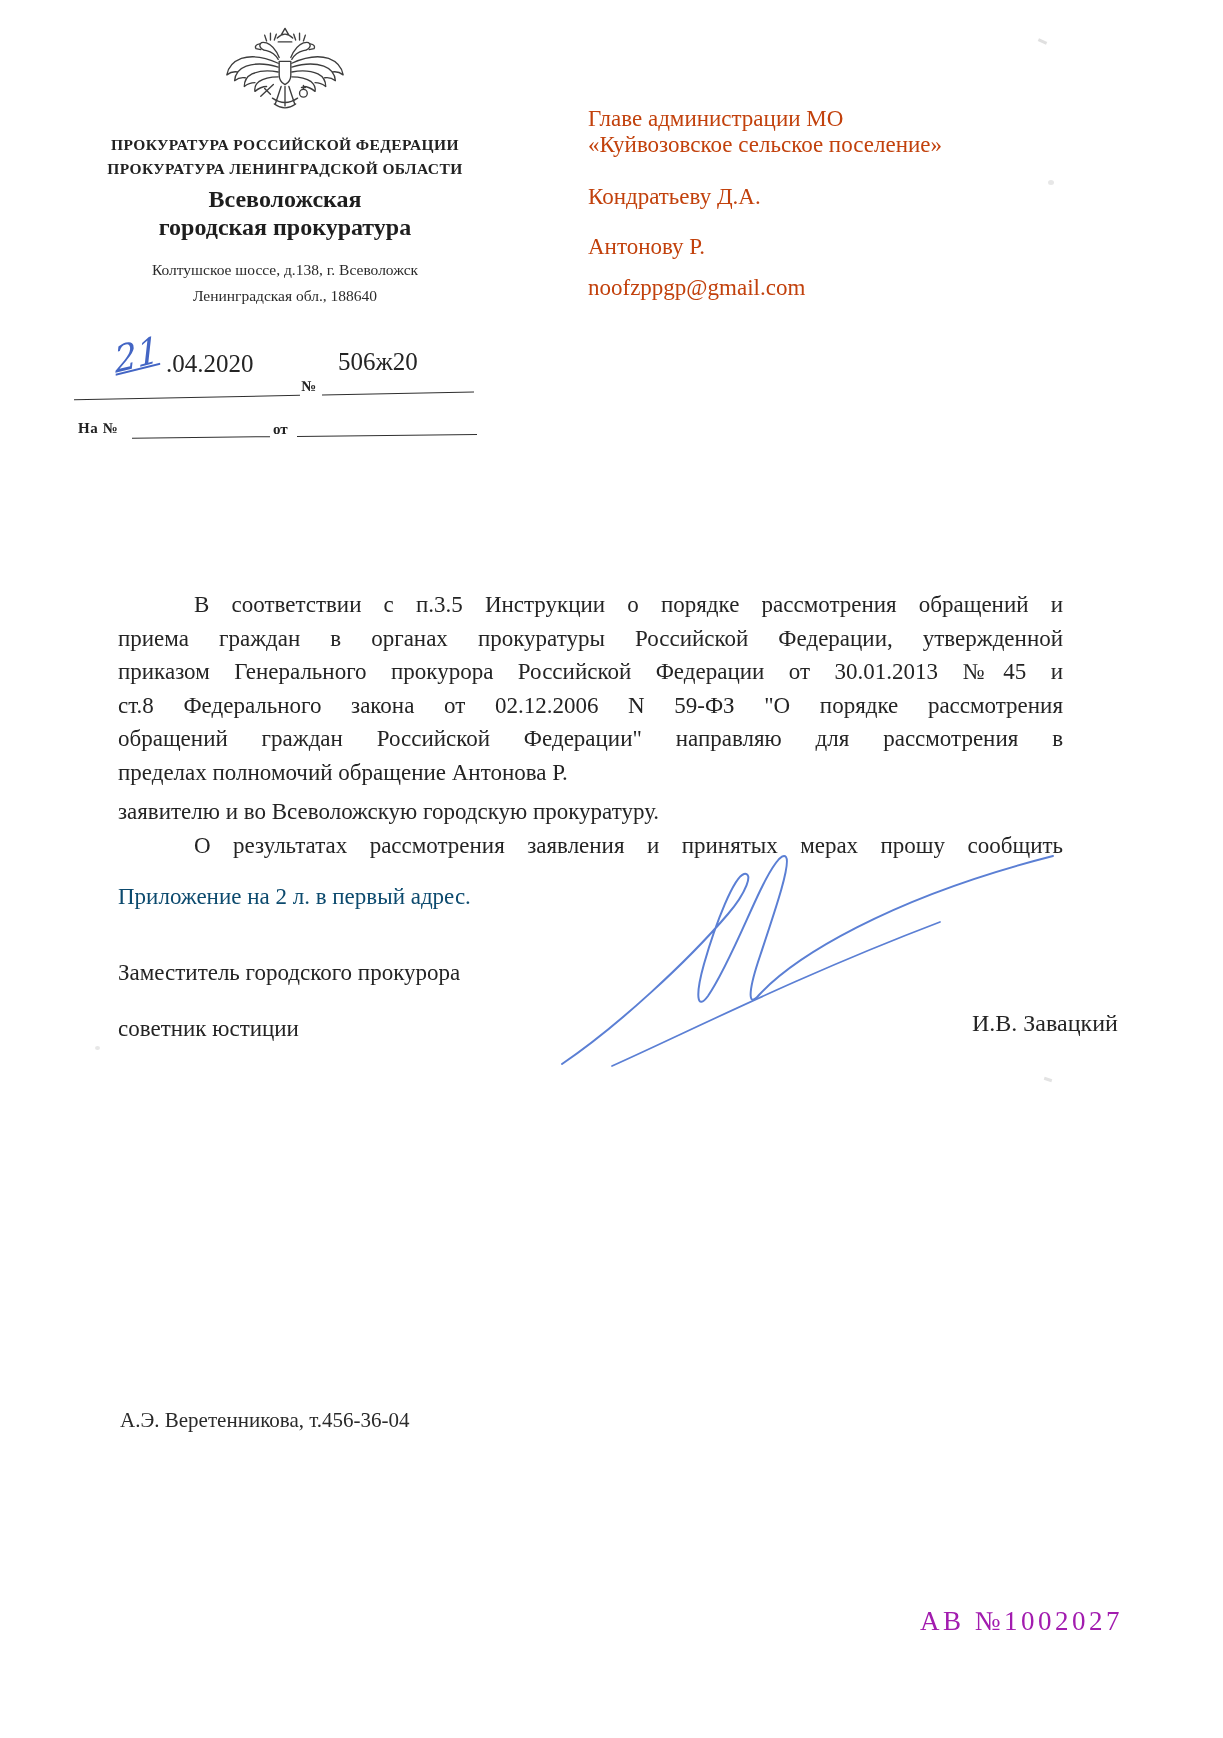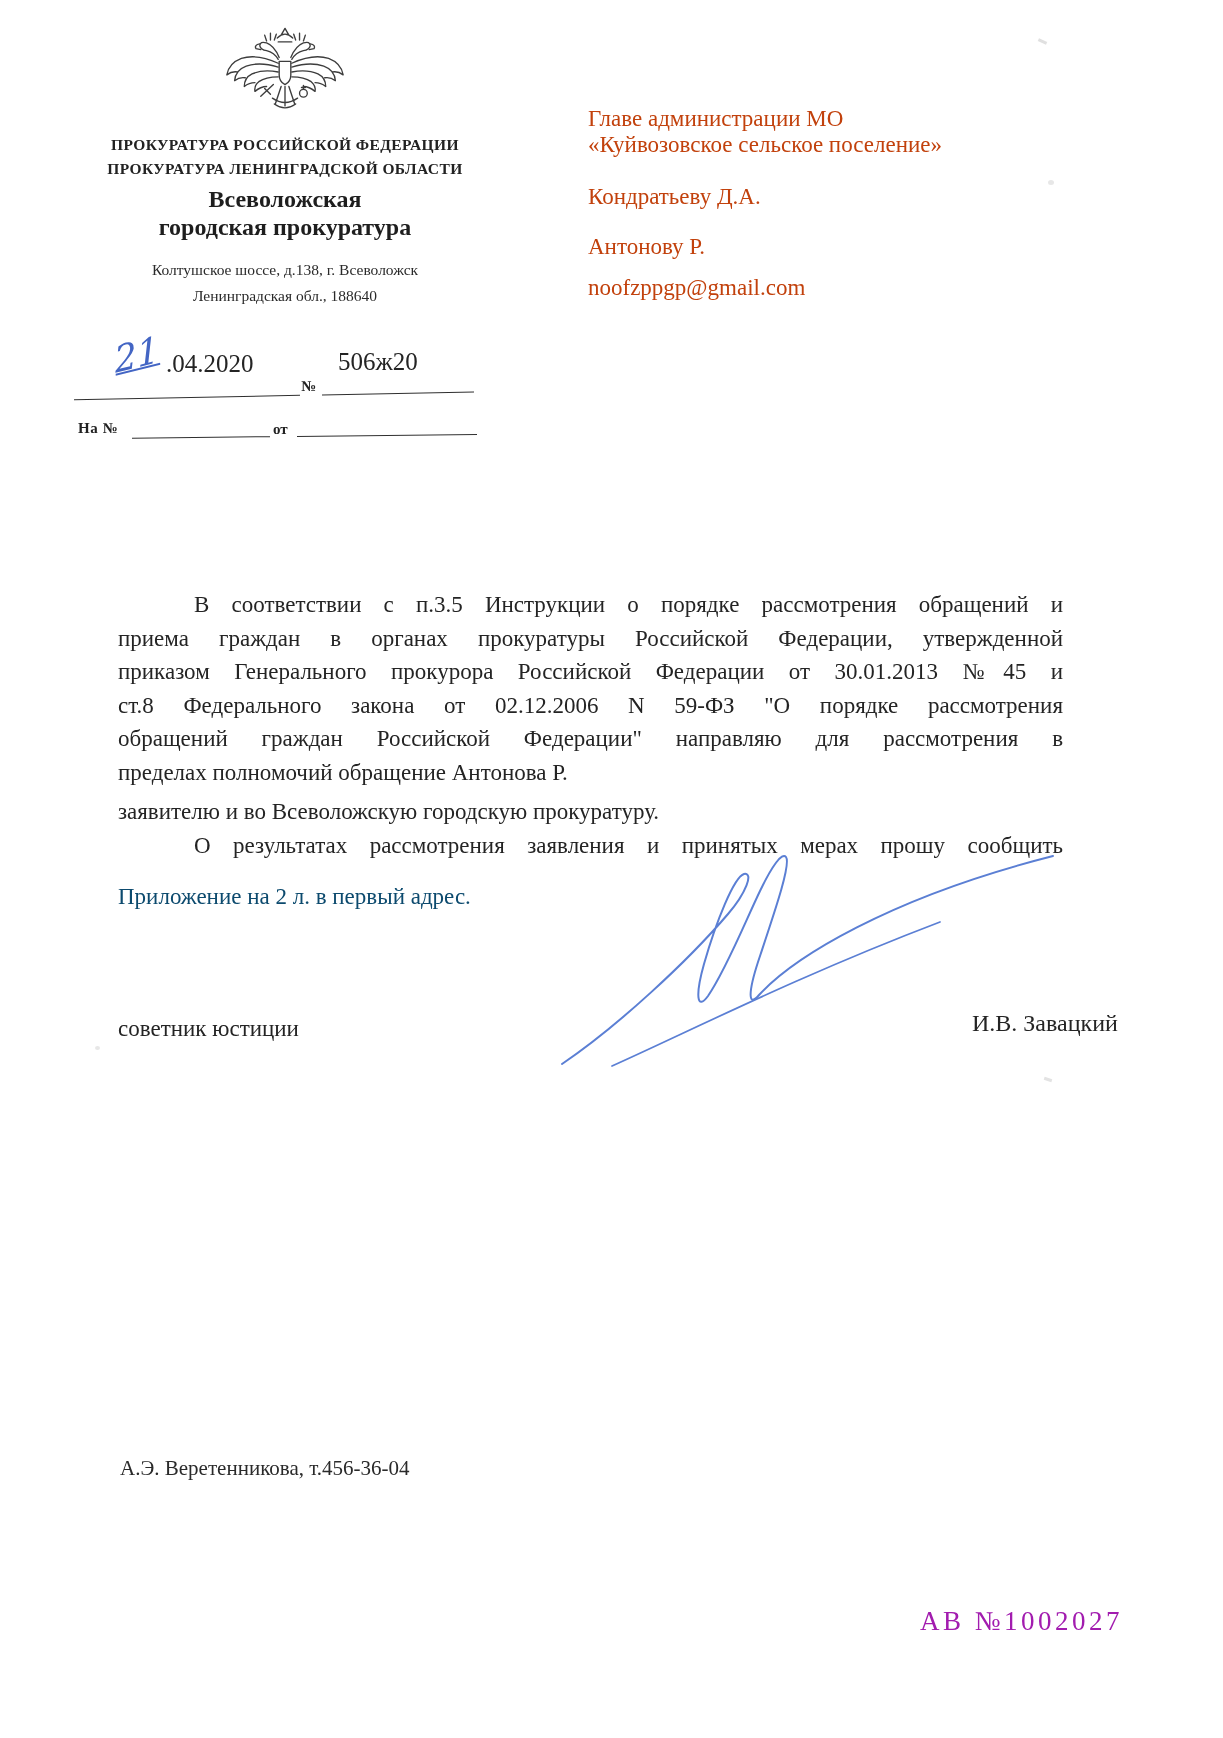--- a/index.html
+++ b/index.html
@@ -49,21 +49,21 @@
   .jline{text-align:justify;text-align-last:justify;}
   .jline.last{text-align-last:left;}
   .jline.indent{text-indent:76px;}
   .attachment{position:absolute;left:118px;top:884px;font-size:23px;color:#0c4a6e;}
   
   .sig-title1{position:absolute;left:118px;top:960px;font-size:23px;color:#242424;}
   .sig-title2{position:absolute;left:118px;top:1016px;font-size:23px;color:#242424;}
   .sig-name{position:absolute;left:972px;top:1010px;font-size:24px;color:#242424;white-space:nowrap;}
   .signature-svg{position:absolute;left:548px;top:836px;width:518px;height:238px;}
   
-  .executor{position:absolute;left:120px;top:1408px;font-size:21px;color:#2a2a2a;margin-top:48px;}
+  .executor{position:absolute;left:120px;top:1408px;font-size:21px;color:#2a2a2a;}
   .blank-no{position:absolute;left:920px;top:1606px;font-size:27px;letter-spacing:3.5px;color:#a21caf;}
   
   .speck{position:absolute;background:#c2c2c2;}
   .sp1{left:1038px;top:40px;width:9px;height:3px;opacity:.5;transform:rotate(24deg);}
   .sp2{left:1048px;top:180px;width:6px;height:5px;border-radius:50%;opacity:.4;}
   .sp3{left:1044px;top:1078px;width:8px;height:3px;opacity:.45;transform:rotate(18deg);}
   .sp4{left:95px;top:1046px;width:5px;height:4px;border-radius:50%;opacity:.4;}
 </style>
 </head>
 <body>
@@ -143,20 +143,21 @@
       <div class="jline last">пределах полномочий обращение  Антонова Р.</div>
     </div>
     <div class="para2">
       <div class="jline last">заявителю и во Всеволожскую городскую прокуратуру.</div>
       <div class="jline indent">О результатах рассмотрения заявления и принятых мерах прошу сообщить</div>
     </div>
   </div>
 
   <div class="attachment">Приложение  на 2 л. в первый адрес.</div>
 
+  <div class="sig-title1">Заместитель городского прокурора</div>
   <div class="sig-title2">советник юстиции</div>
 
   <svg class="signature-svg" viewBox="0 0 518 238" aria-hidden="true">
     <g stroke="#5b7fd4" fill="none" stroke-width="2" stroke-linecap="round">
       <path d="M14,228 C70,190 140,125 180,78 C198,57 206,36 196,38 C186,41 168,86 156,128 C147,160 149,175 160,160 C178,134 198,84 212,55 C224,30 234,16 238,21 C243,28 228,72 210,126 C200,157 200,172 211,159 C245,122 340,62 505,20"></path>
       <path d="M64,230 C140,196 250,140 392,86" stroke-width="1.7"></path>
     </g>
   </svg>
 
   <div class="sig-name">И.В. Завацкий</div>

